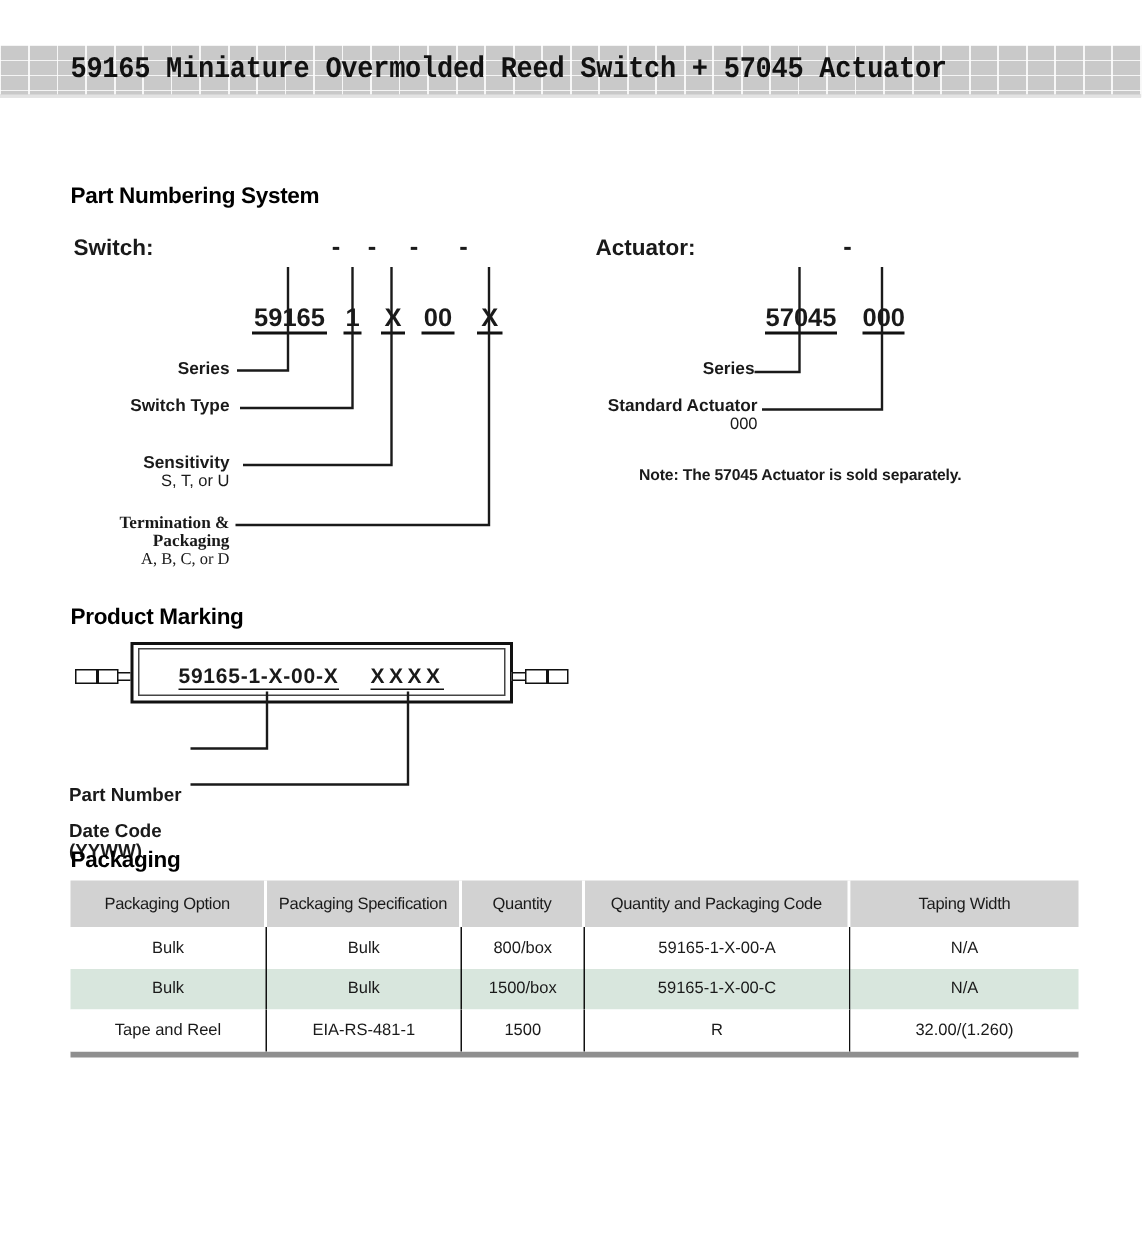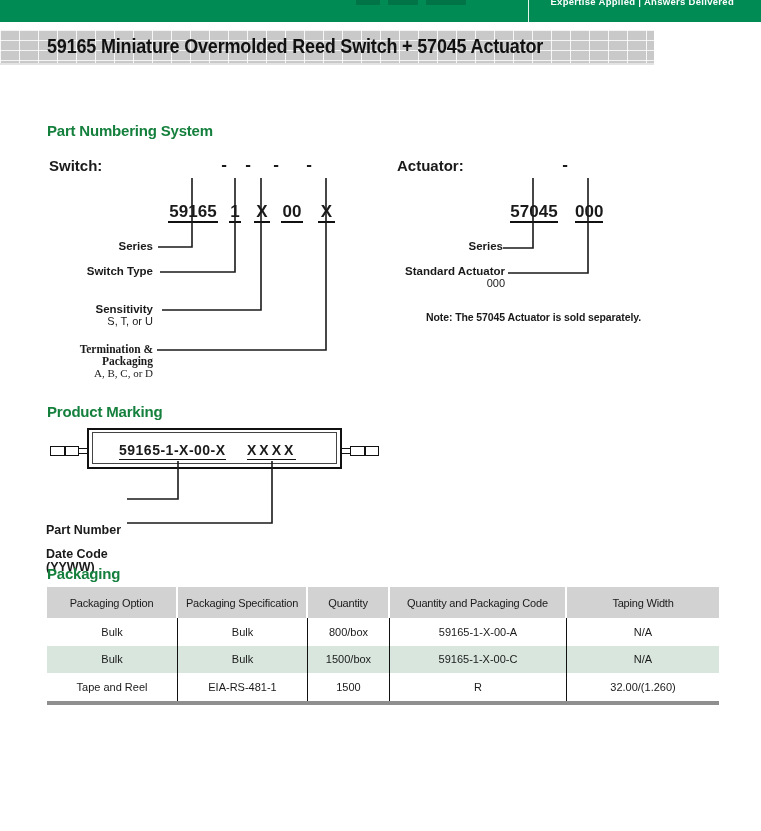--- a/index.html
+++ b/index.html
@@ -7,32 +7,33 @@
     position:relative;width:761px;height:831px;background:#ffffff;overflow:hidden;
     font-family:"Liberation Sans",sans-serif;color:#1a1a1a;
   }
   
   .topbar{position:absolute;left:0;top:0;width:761px;height:22px;background:#008b55;overflow:hidden;}
   .topbar .frag{position:absolute;top:0;height:5px;background:rgba(0,0,0,.16);}
   .topbar .vdiv{position:absolute;left:528px;top:0;width:1px;height:22px;background:rgba(255,255,255,.9);}
   .tagline{position:absolute;top:-4px;right:27px;font-size:9.5px;font-weight:bold;color:#ffffff;letter-spacing:.3px;white-space:nowrap;}
   
   .titlebar{
-    position:absolute;left:0;top:30px;width:654px;height:33px;background-color:#c9c9c9;
+    position:absolute;left:0;top:30px;width:761px;height:33px;background-color:#c9c9c9;
     background-image:
       repeating-linear-gradient(to right, rgba(255,255,255,.85) 0 1px, rgba(255,255,255,0) 1px 19px),
       repeating-linear-gradient(to bottom, rgba(255,255,255,.8) 0 1px, rgba(255,255,255,0) 1px 10px);
     border-bottom:2px solid #e3e3e3;
+    font-family:Liberation Mono, monospace;
   }
   .titlebar h1{
     position:absolute;left:47px;top:5px;margin:0;font-size:20px;font-weight:bold;color:#111;
     white-space:nowrap;letter-spacing:-.2px;transform:scaleX(.9);transform-origin:left center;
   }
   
-  .sect{position:absolute;font-size:15px;font-weight:bold;color:#15803d;letter-spacing:-.2px;white-space:nowrap;}
+  .sect{position:absolute;font-size:15px;font-weight:bold;color:#000000;letter-spacing:-.2px;white-space:nowrap;}
   
   .pn-label{position:absolute;font-size:15px;font-weight:bold;white-space:nowrap;}
   .seg{position:absolute;top:155px;height:19px;line-height:19px;text-align:center;
        font-size:17px;font-weight:bold;border-bottom:2px solid #111;box-sizing:content-box;white-space:nowrap;margin-top:47px;}
   .dash{position:absolute;top:155px;height:19px;line-height:19px;text-align:center;font-size:17px;font-weight:bold;}
   .callout{position:absolute;text-align:right;font-size:11.5px;font-weight:bold;line-height:12px;white-space:nowrap;}
   .callout .sub{font-weight:normal;font-size:11px;}
   .note{position:absolute;left:393px;top:311px;font-size:10.5px;font-weight:bold;letter-spacing:-.1px;white-space:nowrap;margin-left:33px;}
   
   .pm-body{position:absolute;left:87px;top:428px;width:255px;height:41px;border:2px solid #111;box-sizing:border-box;background:#fff;}
@@ -57,27 +58,20 @@
   .pt-body .cell:last-child{border-right:none;}
   .pt-body .pt-row.hl .cell{background:#d8e6dd;}
   
   .lines{position:absolute;left:0;top:0;pointer-events:none;}
 </style>
 </head>
 <body>
 
 <div class="page">
 
-  <div class="topbar">
-    <span class="frag" style="left:356px;width:24px;"></span>
-    <span class="frag" style="left:388px;width:30px;"></span>
-    <span class="frag" style="left:426px;width:40px;"></span>
-    <span class="vdiv"></span>
-    <span class="tagline">Expertise Applied  |  Answers Delivered</span>
-  </div>
 
   <div class="titlebar">
     <h1>59165 Miniature Overmolded Reed Switch + 57045 Actuator</h1>
   </div>
 
   <div class="sect" style="left:47px;top:122px;">Part Numbering System</div>
 
   <div class="pn-label" style="left:49px;top:157px;">Switch:</div>
   <div id="switch-code">
       <span class="seg" style="left: 168px; width: 50px;">59165</span>

